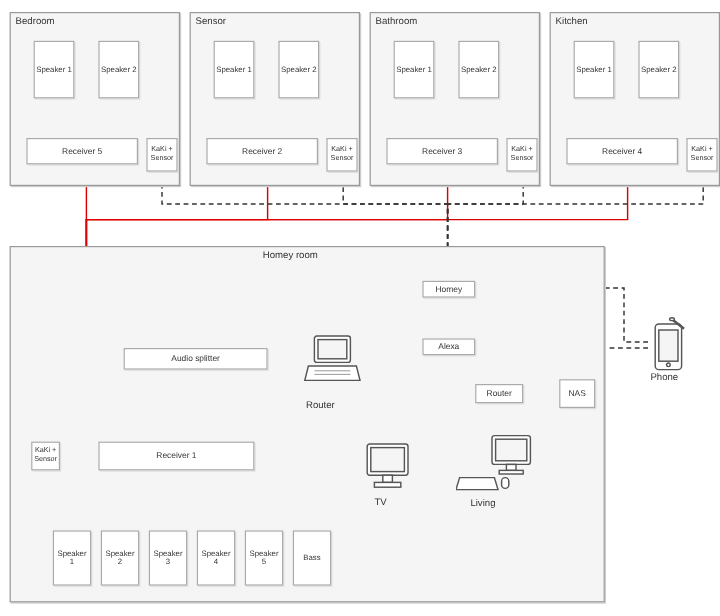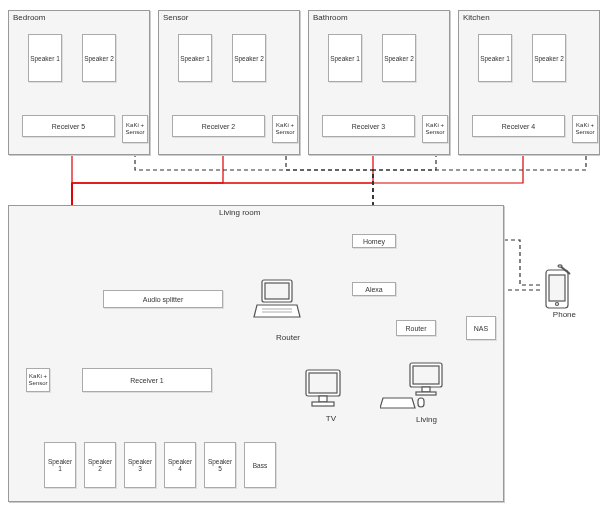--- a/index.html
+++ b/index.html
@@ -2,21 +2,21 @@
 <html><head>
 <meta charset="utf-8">
 <style>
   body{margin:0;background:#fff;font-family:Arial,Helvetica,sans-serif;font-size:8px;color:#333}
   .canvas{position:relative;width:600px;height:513px;background:#fff}
   .room{position:absolute;background:#f5f5f5;border:1px solid #999;box-shadow:1px 1px 0 #ccc}
   .room-title{position:absolute;top:2px;left:4px;font-size:8px;color:#333}
   .box{position:absolute;background:#fff;border:1px solid #aaa;box-shadow:1px 1px 0 #ddd;display:flex;align-items:center;justify-content:center;text-align:center;font-size:7px;padding:1px;box-sizing:border-box}
   .box.speaker{font-size:6.5px}
   .box.sensor{font-size:6px;line-height:1.1}
-  .dev-label{position:absolute;font-size:8px;color:#333;text-align:right}
+  .dev-label{position:absolute;font-size:8px;color:#333;text-align:left}
   svg{position:absolute;top:0;left:0;width:600px;height:513px;pointer-events:none}
   .red{stroke:#d00;stroke-width:1.2;fill:none}
   .blue{stroke:#08c;stroke-width:1.2;fill:none}
   .blk{stroke:#333;stroke-width:1.2;fill:none}
   .dash{stroke-dasharray:4 3}
   .arrow{fill:#d00}
   .arrow-blue{fill:#08c}
   .arrow-blk{fill:#333}
   .laptop,.monitor,.desktop,.phone{position:absolute}
 </style>
@@ -122,21 +122,21 @@
 
 <div class="room" style="left:308px;top:10px;width:140px;height:143px">
  <div class="room-title">Bathroom</div>
  <div class="box speaker" style="left:19px;top:23px;width:34px;height:48px">Speaker 1</div>
  <div class="box speaker" style="left:73px;top:23px;width:34px;height:48px">Speaker 2</div>
  <div class="box" style="left:13px;top:104px;width:93px;height:22px">Receiver 3</div>
  <div class="box sensor" style="left:113px;top:104px;width:26px;height:28px">KaKi + Sensor</div>
 </div>
 
 <div class="room" style="left:8px;top:205px;width:494px;height:295px">
- <div class="room-title" style="left:210px">Living room</div>
+ <div class="room-title" style="left:210px">Homey room</div>
 </div>
 
 <div class="box" style="left:352px;top:234px;width:44px;height:14px">Homey</div>
 <div class="box" style="left:352px;top:282px;width:44px;height:14px">Alexa</div>
 <div class="box" style="left:396px;top:320px;width:40px;height:16px">Router</div>
 <div class="box" style="left:466px;top:316px;width:30px;height:24px">NAS</div>
 
 <div class="box" style="left:103px;top:290px;width:120px;height:18px">Audio splitter</div>
 <div class="box sensor" style="left:26px;top:368px;width:24px;height:24px">KaKi + Sensor</div>
 <div class="box" style="left:82px;top:368px;width:130px;height:24px">Receiver 1</div>

